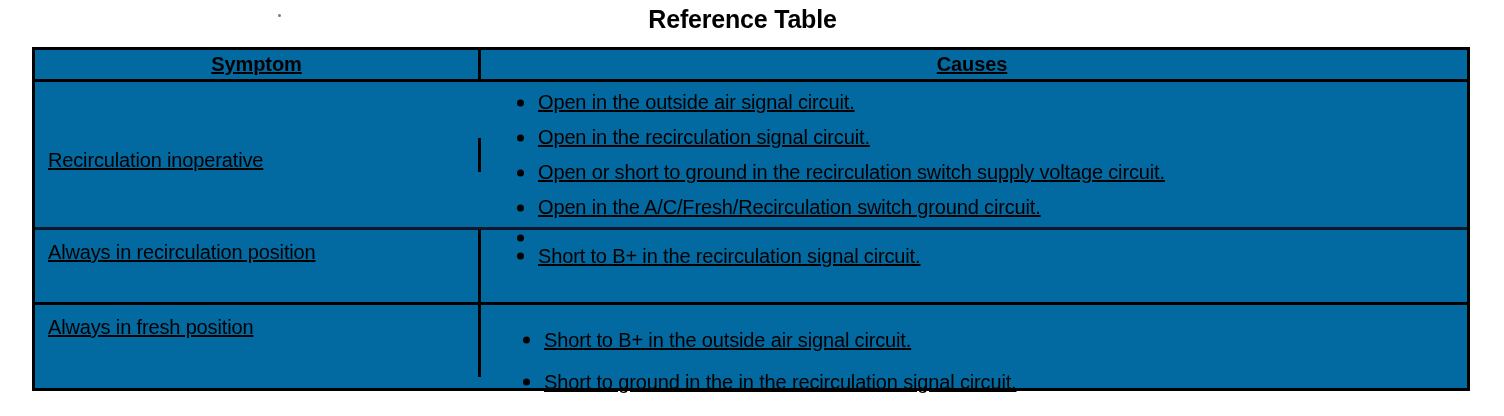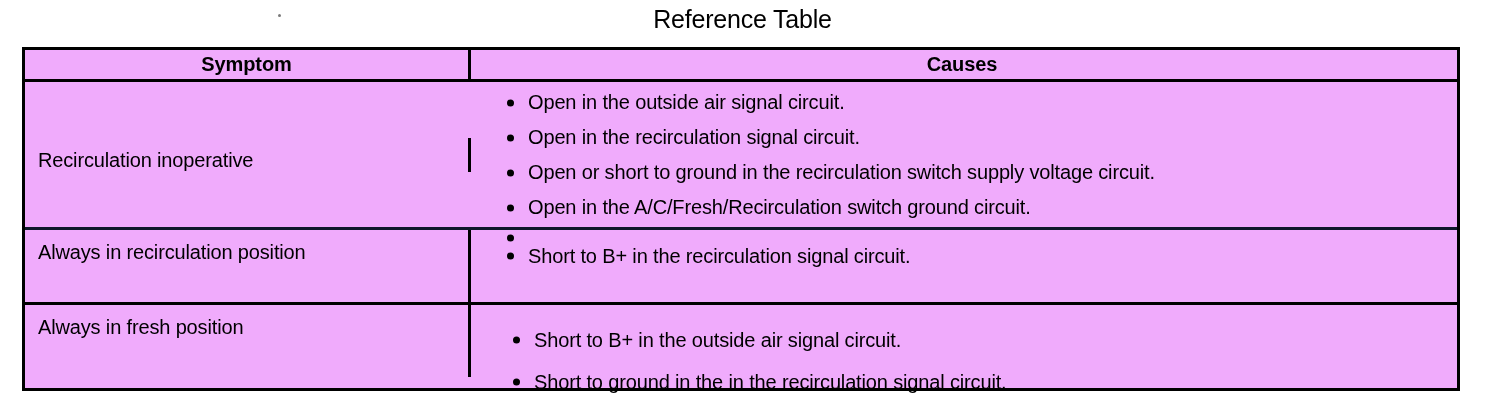--- a/index.html
+++ b/index.html
@@ -23,46 +23,47 @@
   }
 
   
   .title {
     position: absolute;
     left: 0;
     top: 2px;
     width: 1504px;
     text-align: center;
     font-size: 25px;
-    font-weight: normal;
+    font-weight: bold;
     letter-spacing: -0.2px;
     line-height: 34px;
     
     padding-right: 19px;
     box-sizing: border-box;
   }
 
   .speck {
     position: absolute;
     width: 3px;
     height: 3px;
     background: #7a7a7a;
     border-radius: 50%;
   }
 
   
   .table {
     position: absolute;
-    left: 22px;
+    left: 32px;
     top: 47px;
     width: 1438px;
     height: 344px;
     border: 3px solid #000;
     box-sizing: border-box;
-    background: #f0abfc;
+    background: #0369a1;
+    text-decoration: underline;
   }
 
   .row {
     display: flex;
     box-sizing: border-box;
     width: 100%;
   }
   .row.header-row {
     height: 32px;
     border-bottom: 3px solid #000;

